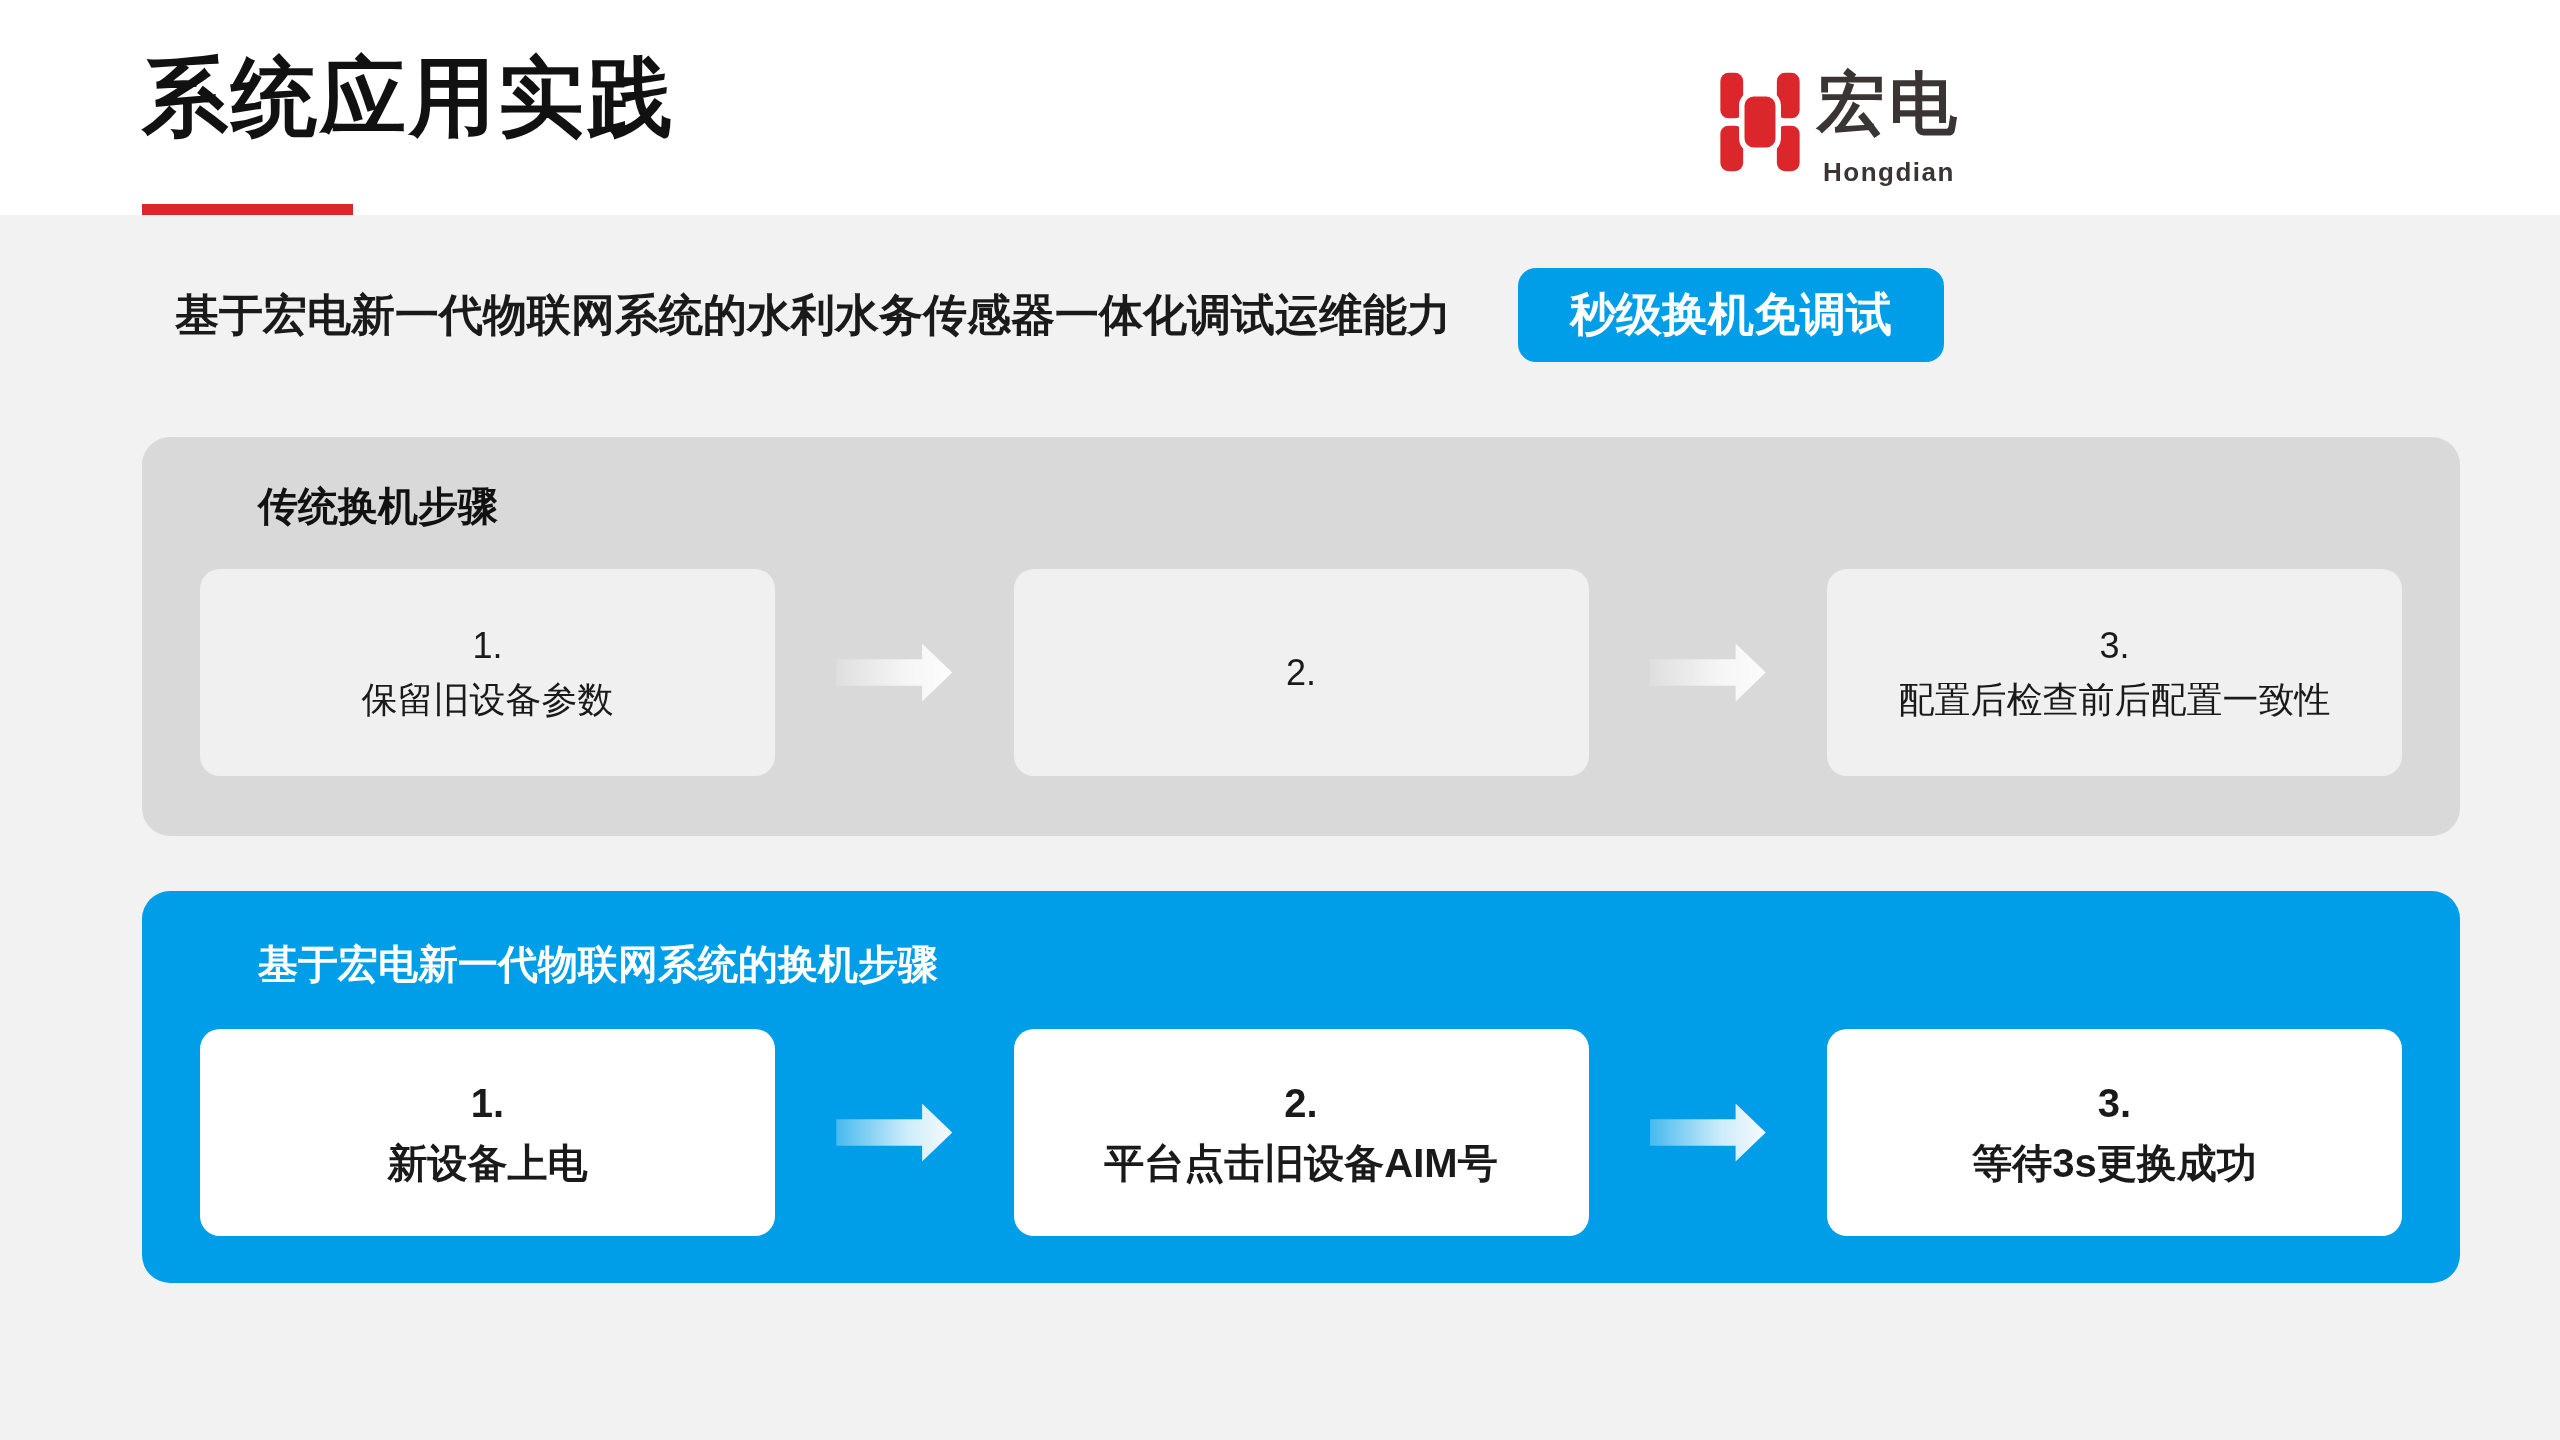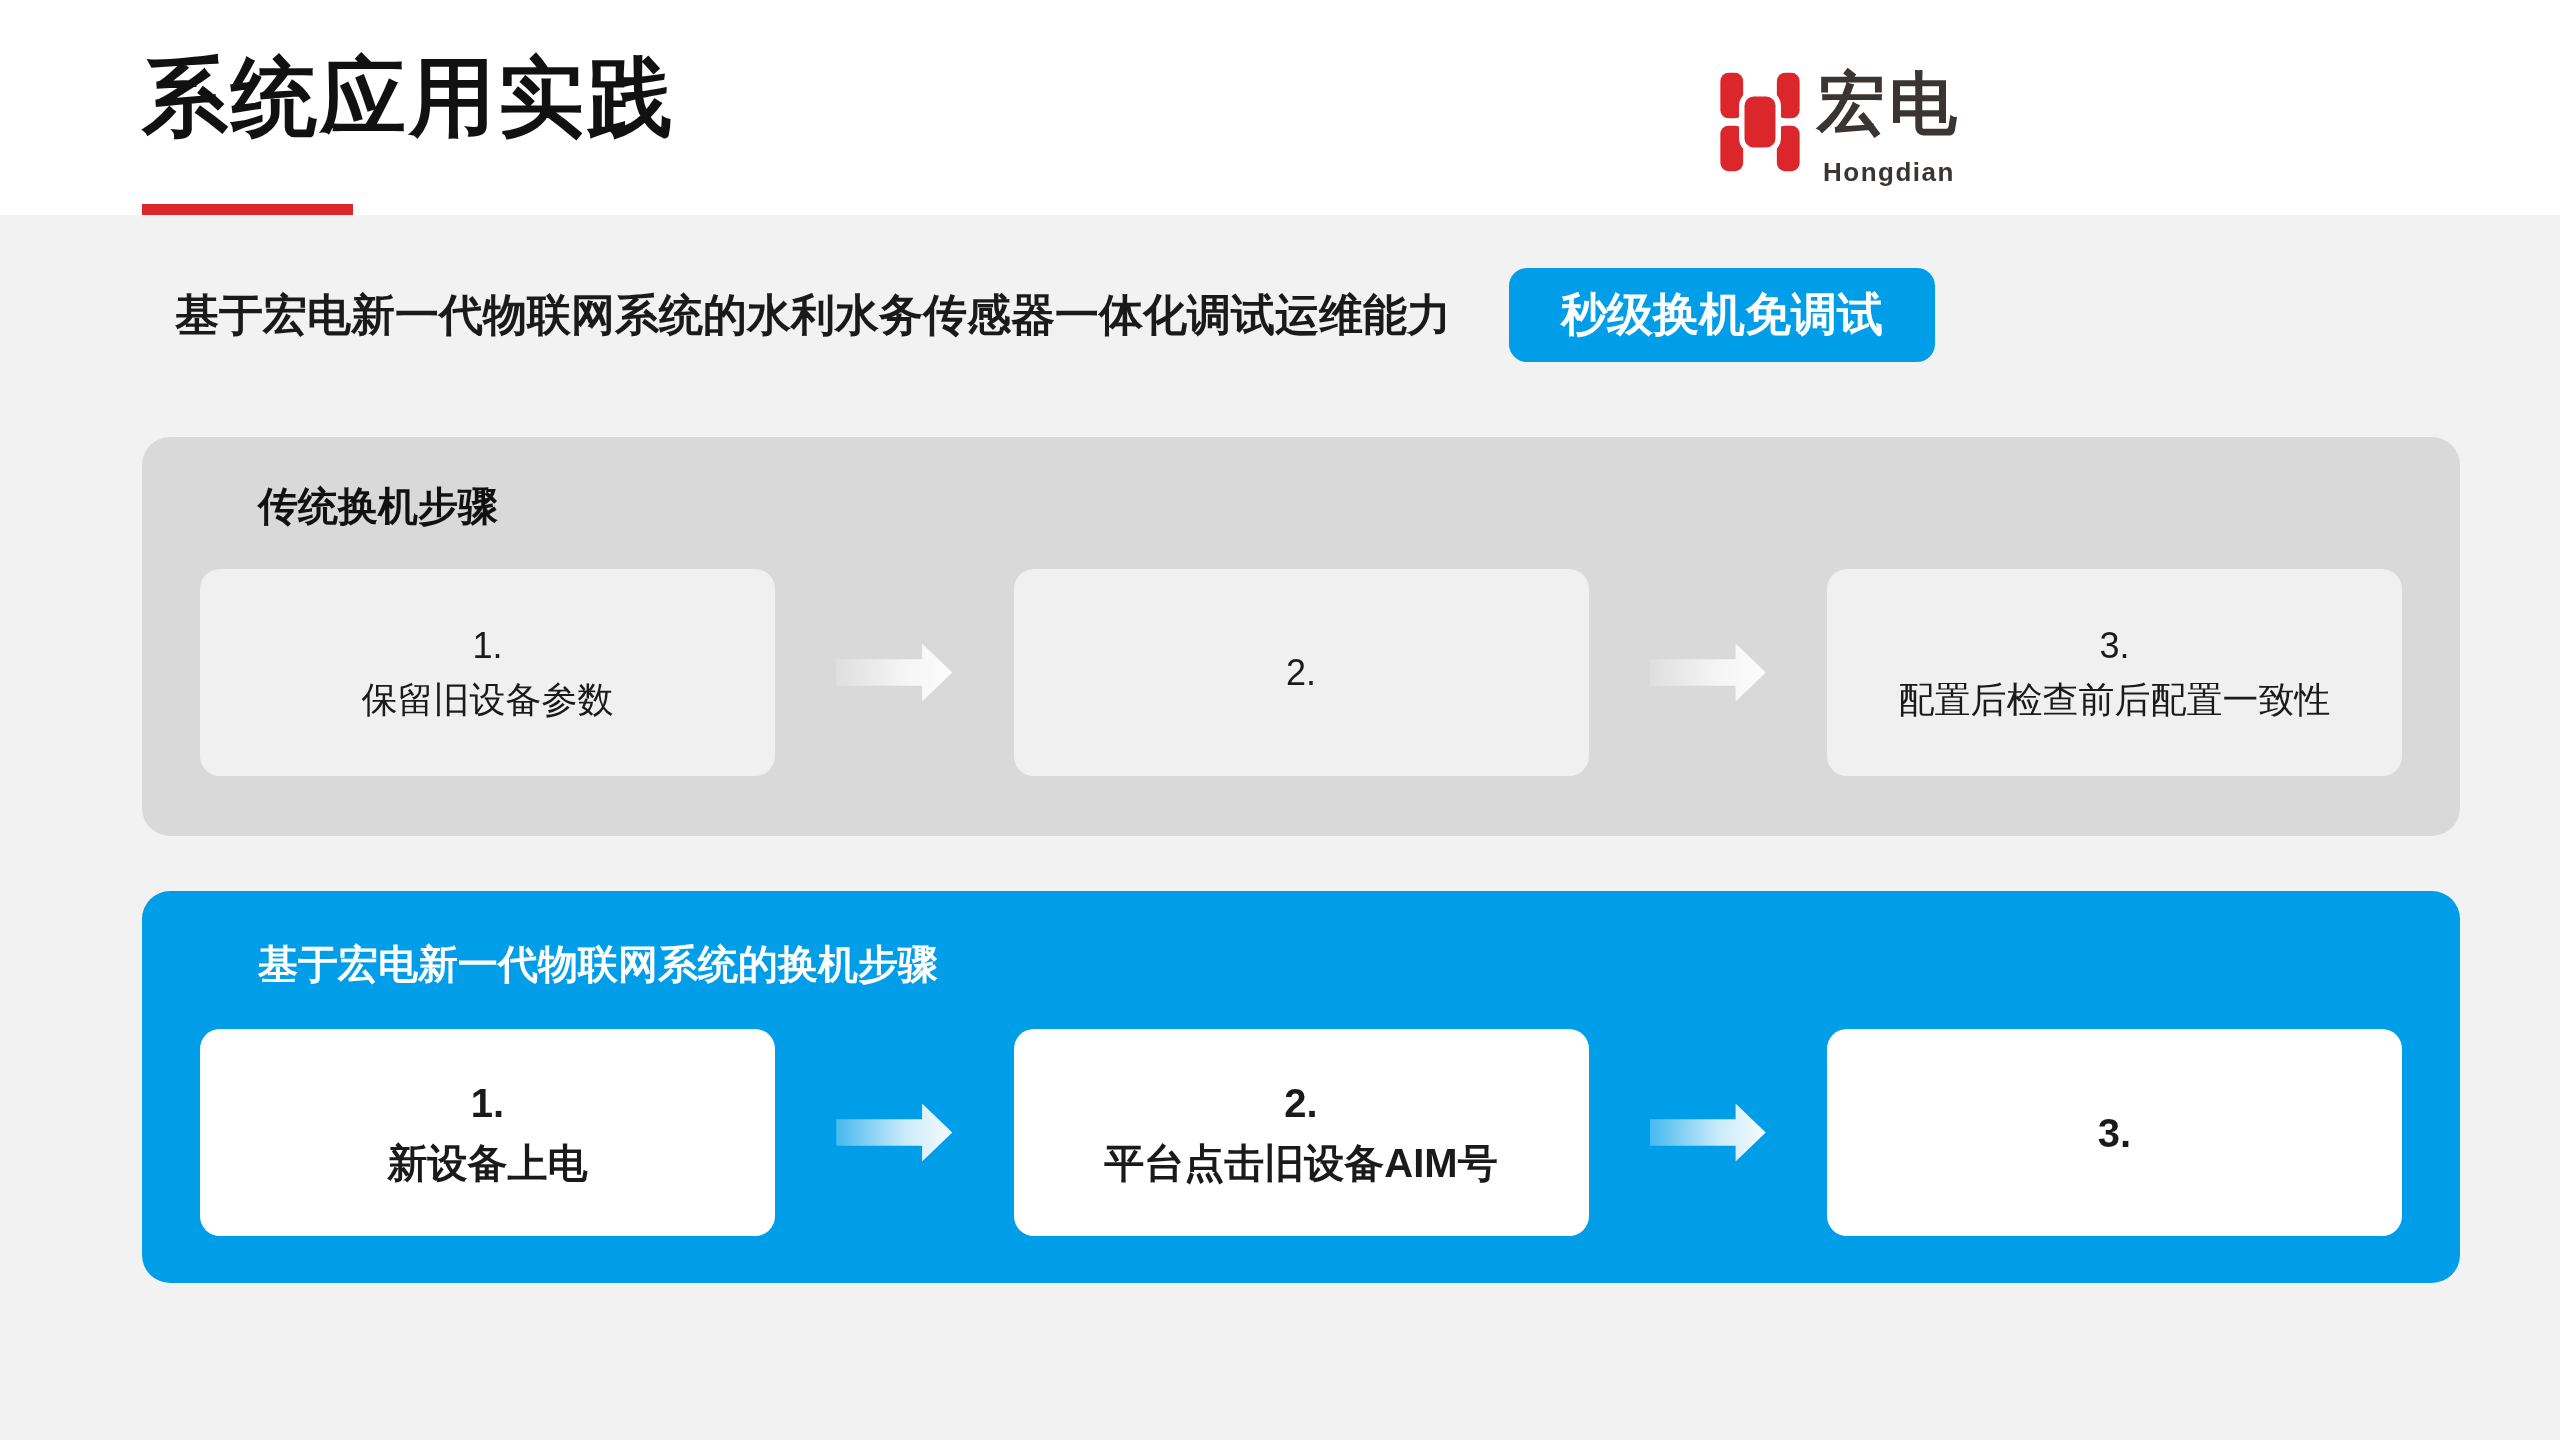--- a/index.html
+++ b/index.html
@@ -16,21 +16,21 @@
   .logo{position:absolute;right:143px;top:66px;display:flex;align-items:flex-start;gap:16px;}
   .logo-mark{width:82px;height:112px;}
   .logo-text{display:flex;flex-direction:column;align-items:center;margin-top:2px;}
   .logo-cn{font-size:68px;font-weight:800;color:#3a3432;line-height:1.05;letter-spacing:4px;}
   .logo-en{font-size:26px;font-weight:700;color:#3a3432;letter-spacing:1.5px;margin-top:18px;}
   
   .content-bg{position:absolute;left:0;top:215px;width:2560px;height:1225px;background:#f2f2f2;}
   .subtitle-row{position:absolute;left:175px;top:268px;height:94px;display:flex;align-items:center;gap:58px;text-align:center;}
   .subtitle{font-size:44px;font-weight:600;color:#1a1a1a;white-space:nowrap;}
   .badge{height:94px;padding:0 52px;background:#009ee8;border-radius:18px;display:flex;align-items:center;justify-content:center;
-         color:#ffffff;font-size:46px;font-weight:800;white-space:nowrap;}
+         color:#ffffff;font-size:46px;font-weight:800;white-space:nowrap;margin-left:9px;}
   
   .panel{position:absolute;left:142px;width:2318px;border-radius:28px;}
   .panel-traditional{top:437px;height:399px;background:#d9d9d9;}
   .panel-hongdian{top:891px;height:392px;background:#009ee8;}
   .panel-title{position:absolute;left:88px;top:42px;font-size:40px;font-weight:800;color:#111111;margin-left:28px;}
   .panel-hongdian .panel-title{color:#ffffff;top:46px;}
   .cards-row{position:absolute;left:58px;right:58px;display:flex;align-items:center;justify-content:space-between;}
   .panel-traditional .cards-row{top:132px;}
   .panel-hongdian .cards-row{top:138px;}
   .card{width:575px;height:207px;border-radius:20px;display:flex;flex-direction:column;align-items:center;justify-content:center;text-align:center;}
@@ -100,15 +100,16 @@
       <div class="step-text">新设备上电</div>
     </div>
     <div class="arrow arrow-blue"></div>
     <div class="card white-card">
       <div class="step-num">2.</div>
       <div class="step-text">平台点击旧设备AIM号</div>
     </div>
     <div class="arrow arrow-blue"></div>
     <div class="card white-card">
       <div class="step-num">3.</div>
+      <div class="step-text">等待3s更换成功</div>
     </div>
   </div>
 </div>
 
 </body></html>

